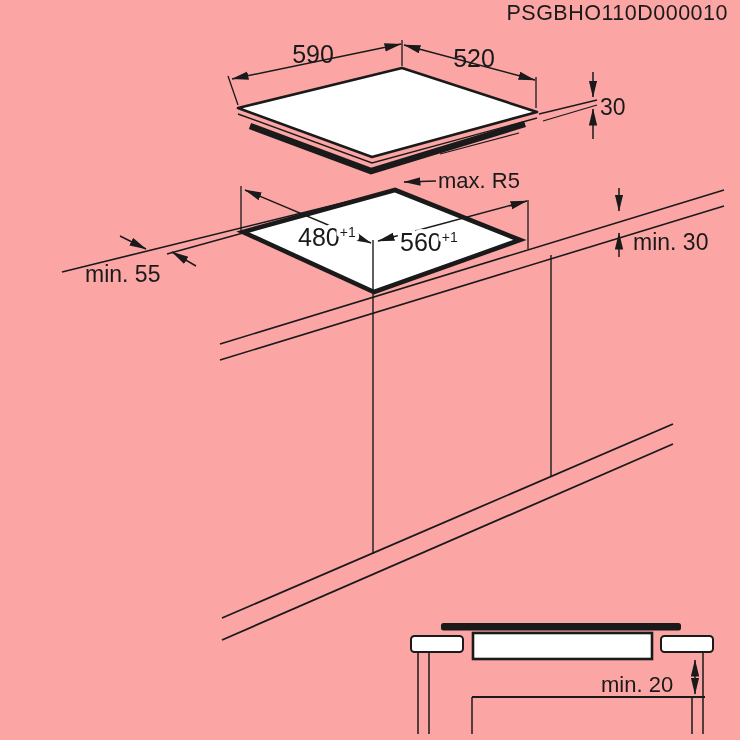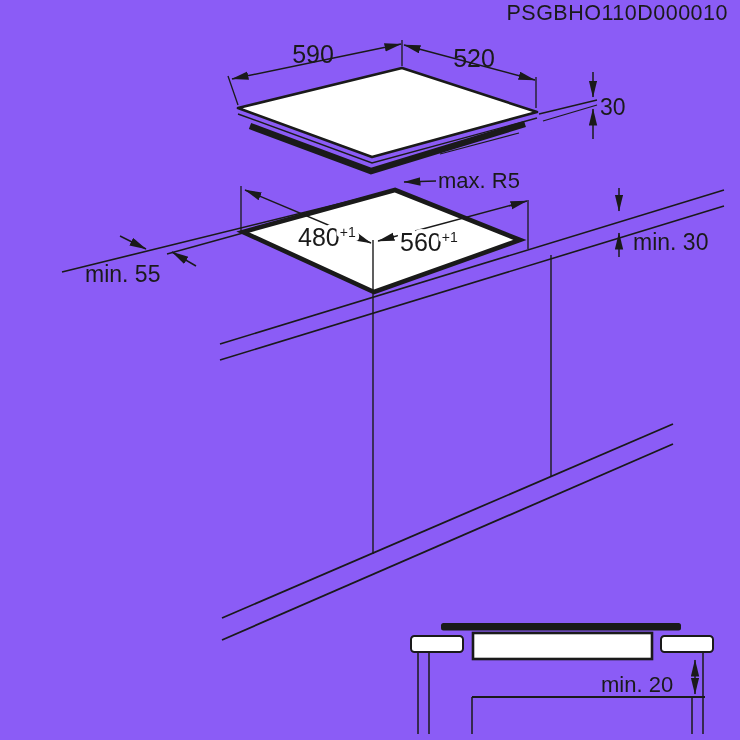--- a/index.html
+++ b/index.html
@@ -1,18 +1,18 @@
 <!DOCTYPE html>
 <html><head>
 <meta charset="utf-8">
 <style>
   html, body { margin: 0; padding: 0; background: #ffffff; }
   .page {
     width: 740px; height: 740px; position: relative;
-    background: #8b5cf6; overflow: hidden;
+    background: #fca5a5; overflow: hidden;
     font-family: "Liberation Sans", sans-serif;
   }
   svg { display: block; }
   .ln   { stroke: #1a1a1a; fill: none; }
   .w12  { stroke-width: 1.2px; }
   .w13  { stroke-width: 1.3px; }
   .w14  { stroke-width: 1.4px; }
   .w15  { stroke-width: 1.5px; }
   .w16  { stroke-width: 1.6px; }
   .w18  { stroke-width: 1.8px; }

